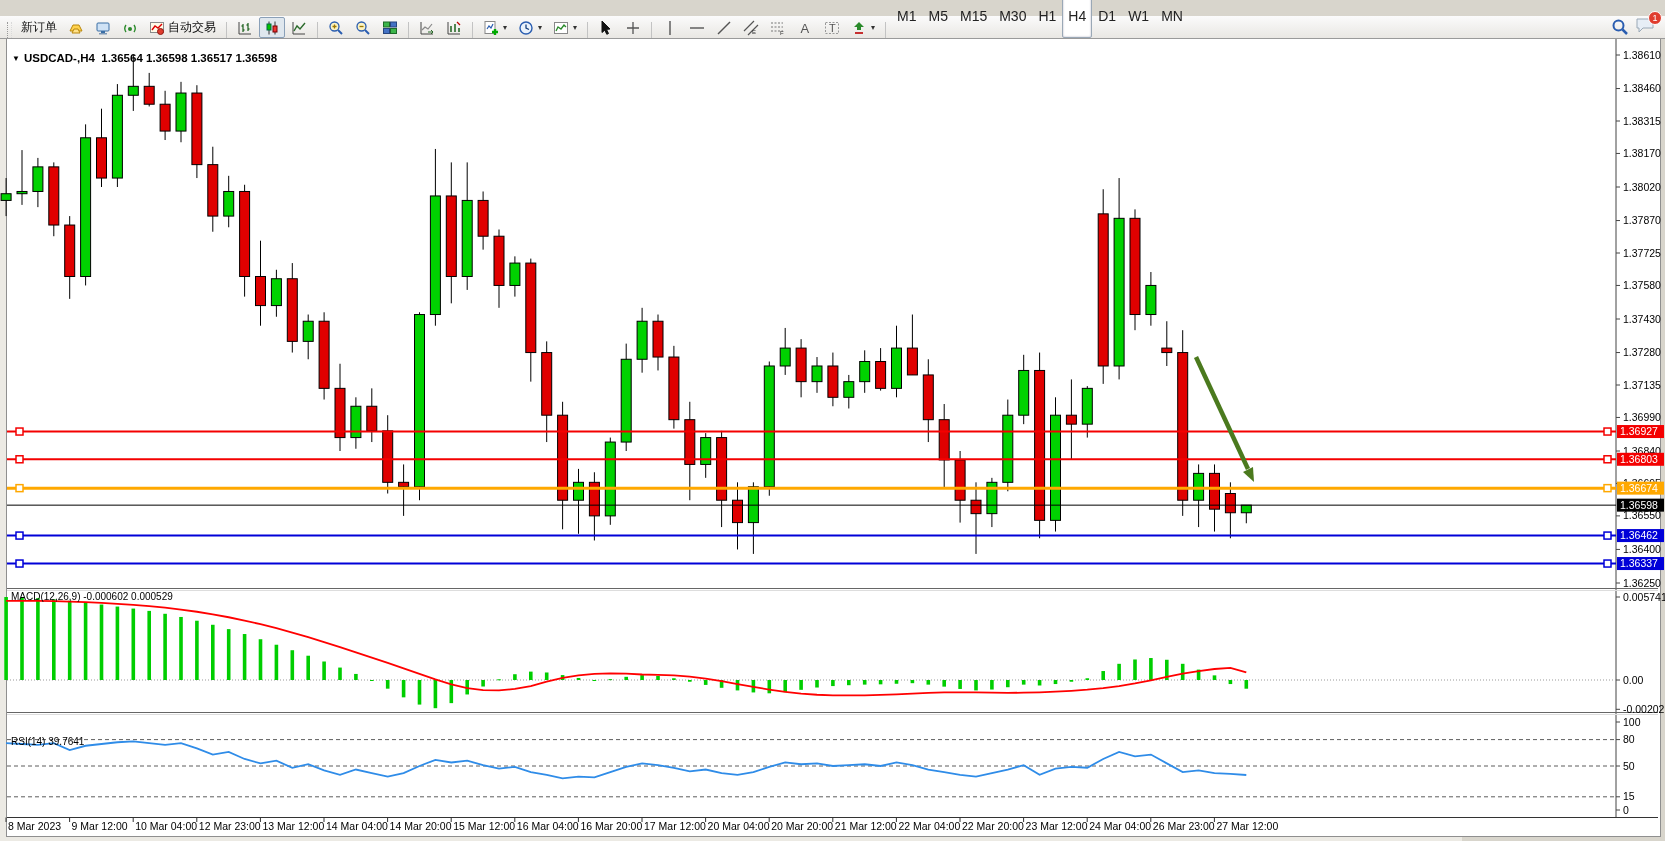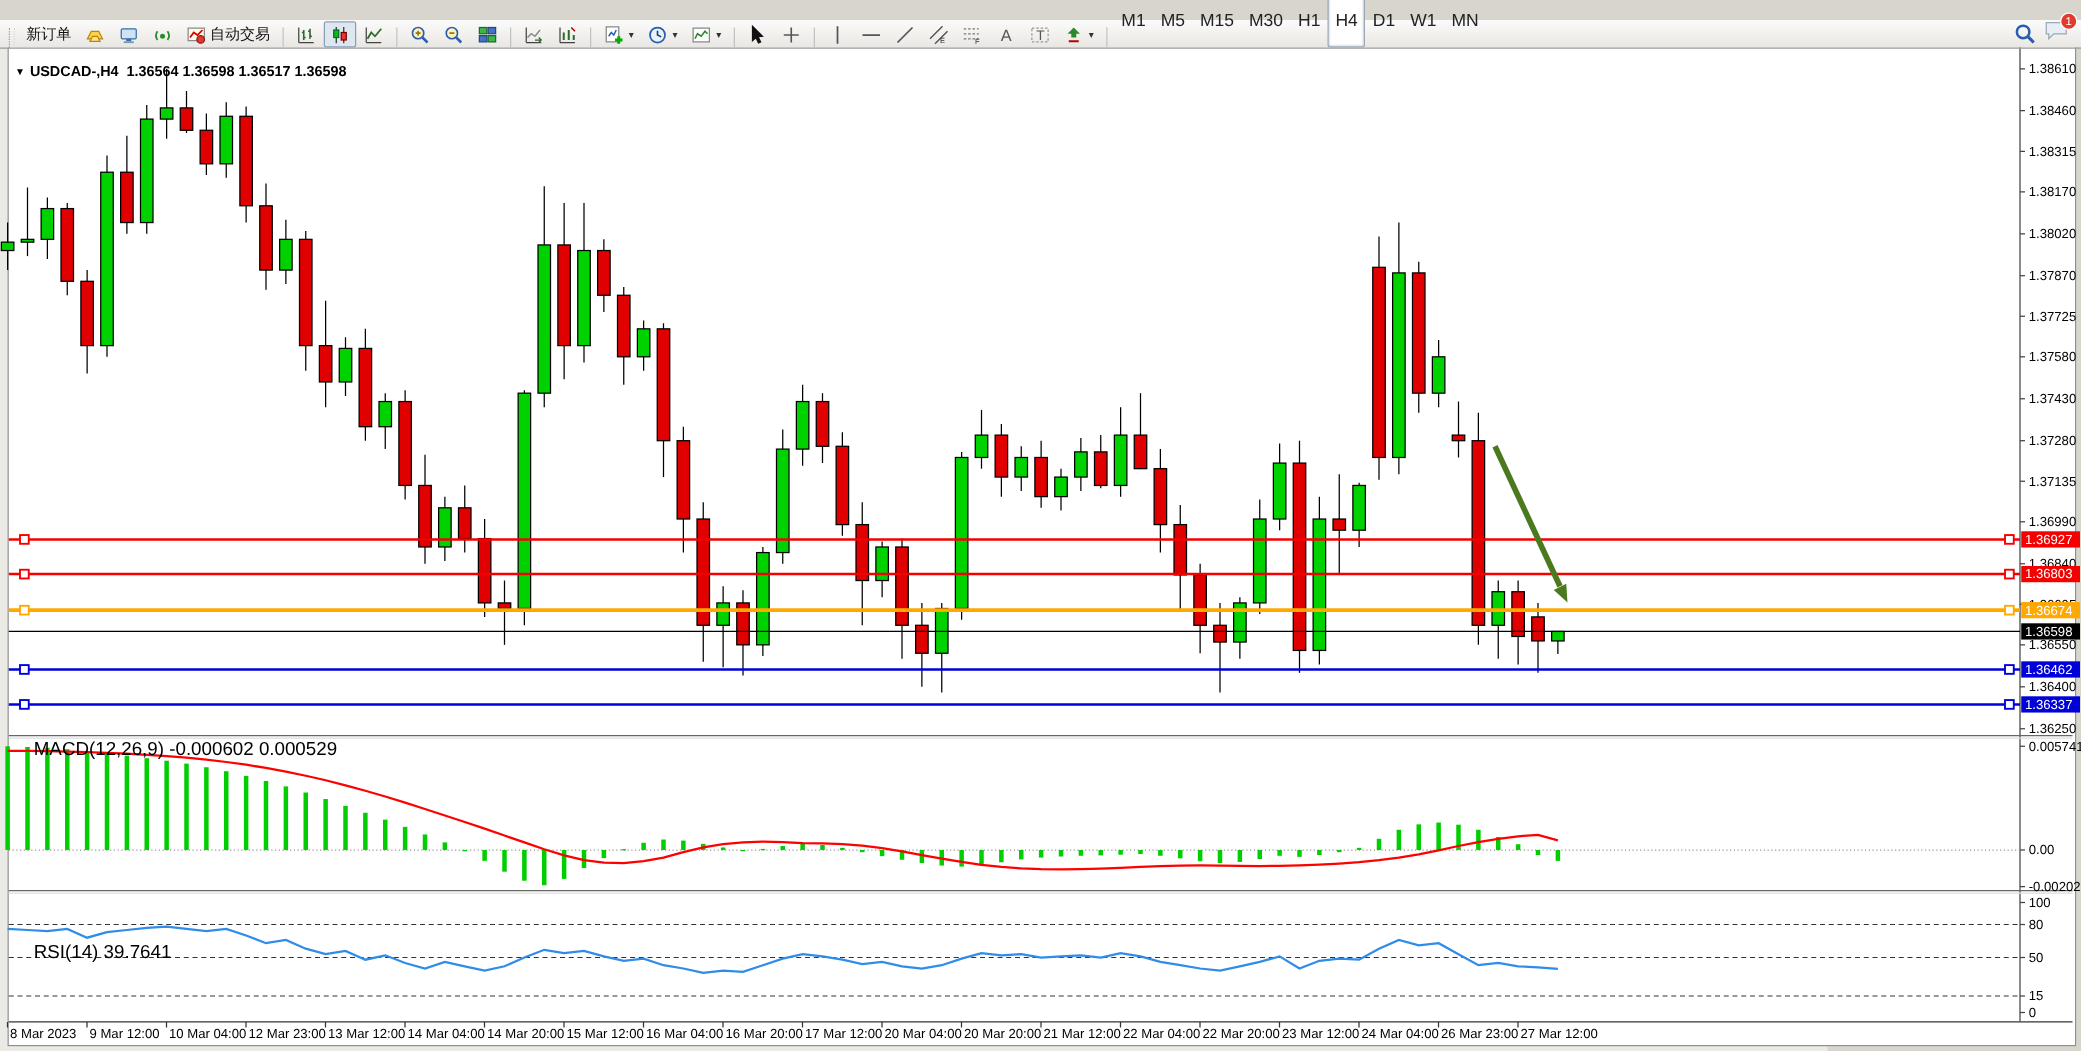--- a/index.html
+++ b/index.html
@@ -18,21 +18,21 @@
   .tf.pressed{background:#ffffff;border-color:#9aa8b6;box-shadow:inset 0 0 2px #aab;margin-top:16px;}
   #tb-right{margin-left:auto;display:flex;align-items:center;gap:6px;padding-right:6px;}
   .badge{position:absolute;top:-5px;right:-7px;background:#e03c2e;color:#fff;border-radius:8px;
     font-size:9px;min-width:12px;height:12px;line-height:12px;text-align:center;border:1px solid #fff;}
   
   #chartwin{position:absolute;left:0;top:23px;width:1462px;height:818px;background:#eceae4;}
   #plotbg{position:absolute;left:6px;top:3px;width:1653px;height:809px;background:#ffffff;border:1px solid #8f8f8f;}
   svg text{font-family:"Liberation Sans","DejaVu Sans",sans-serif;}
   #overlay-title{position:absolute;left:12px;top:29px;font-size:11.5px;font-weight:bold;color:#000;z-index:10;}
   #overlay-title .dd{font-size:8px;vertical-align:1px;margin-right:4px;}
-  .pane-label{position:absolute;font-size:15px;color:#000;z-index:10;margin-left:16px;}
+  .pane-label{position:absolute;font-size:10px;color:#000;z-index:10;}
 </style>
 </head>
 <body>
 
 <div id="toolbar">
   <span class="tb-grip"></span>
   <span class="tb-btn">
     <span>新订单</span>
   </span>
   <span class="tb-btn">
@@ -217,21 +217,21 @@
 </div>
 
 <div id="chartwin">
   <div id="plotbg"></div>
   <div id="overlay-title">
     <span class="dd">▼</span><span>USDCAD-,H4</span>&nbsp;&nbsp;<span>1.36564 1.36598 1.36517 1.36598</span>
   </div>
   <div class="pane-label" style="left:11px;top:568px;">
     <span>MACD(12,26,9)</span> <span>-0.000602 0.000529</span>
   </div>
-  <div class="pane-label" style="left:11px;top:730px;">
+  <div class="pane-label" style="left:11px;top:713px;">
     <span>RSI(14)</span> <span>39.7641</span>
   </div>
   <svg id="chart-svg" width="1665" height="818" style="position:absolute;left:0;top:0;">
       <g>
         <line x1="7" y1="3.5" x2="1658" y2="3.5" stroke="#8f8f8f"></line>
         <line x1="1616" y1="4" x2="1616" y2="794" stroke="#444" stroke-width="1"></line>
         <line x1="7" y1="565.5" x2="1658" y2="565.5" stroke="#666"></line>
         <line x1="7" y1="567.5" x2="1658" y2="567.5" stroke="#ddd"></line>
         <line x1="7" y1="689.5" x2="1658" y2="689.5" stroke="#666"></line>
         <line x1="7" y1="691.5" x2="1658" y2="691.5" stroke="#ddd"></line>

